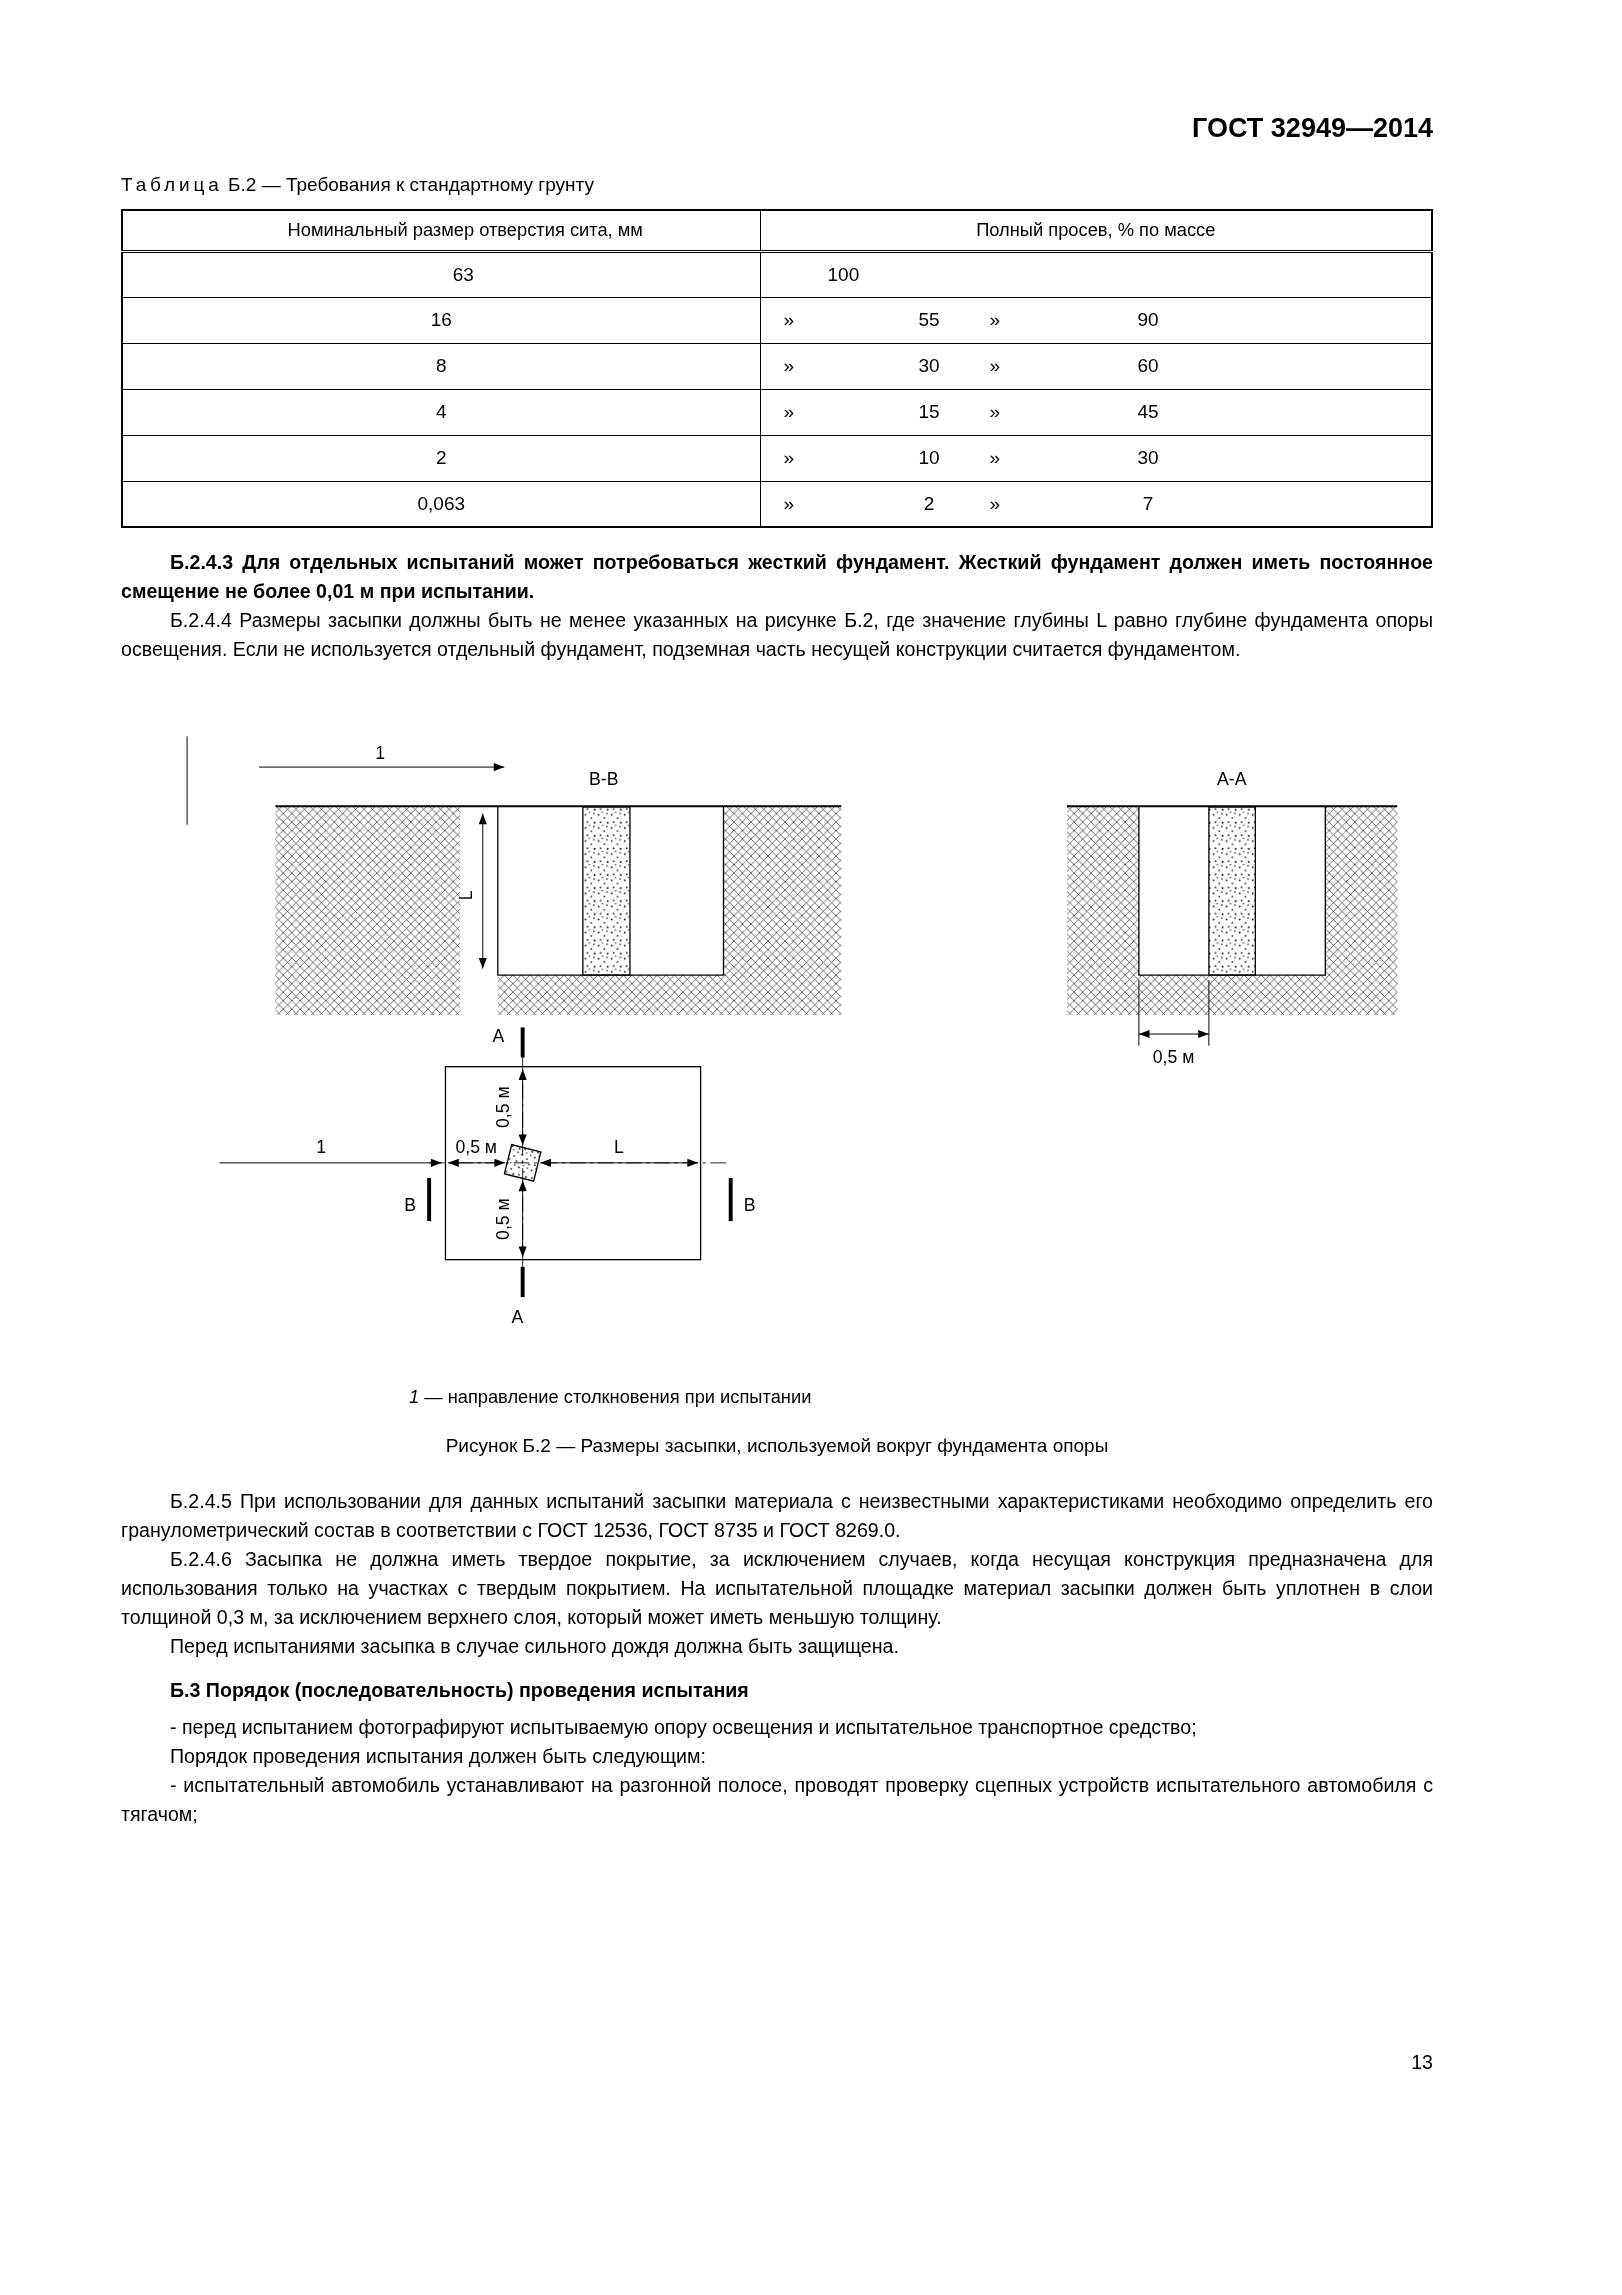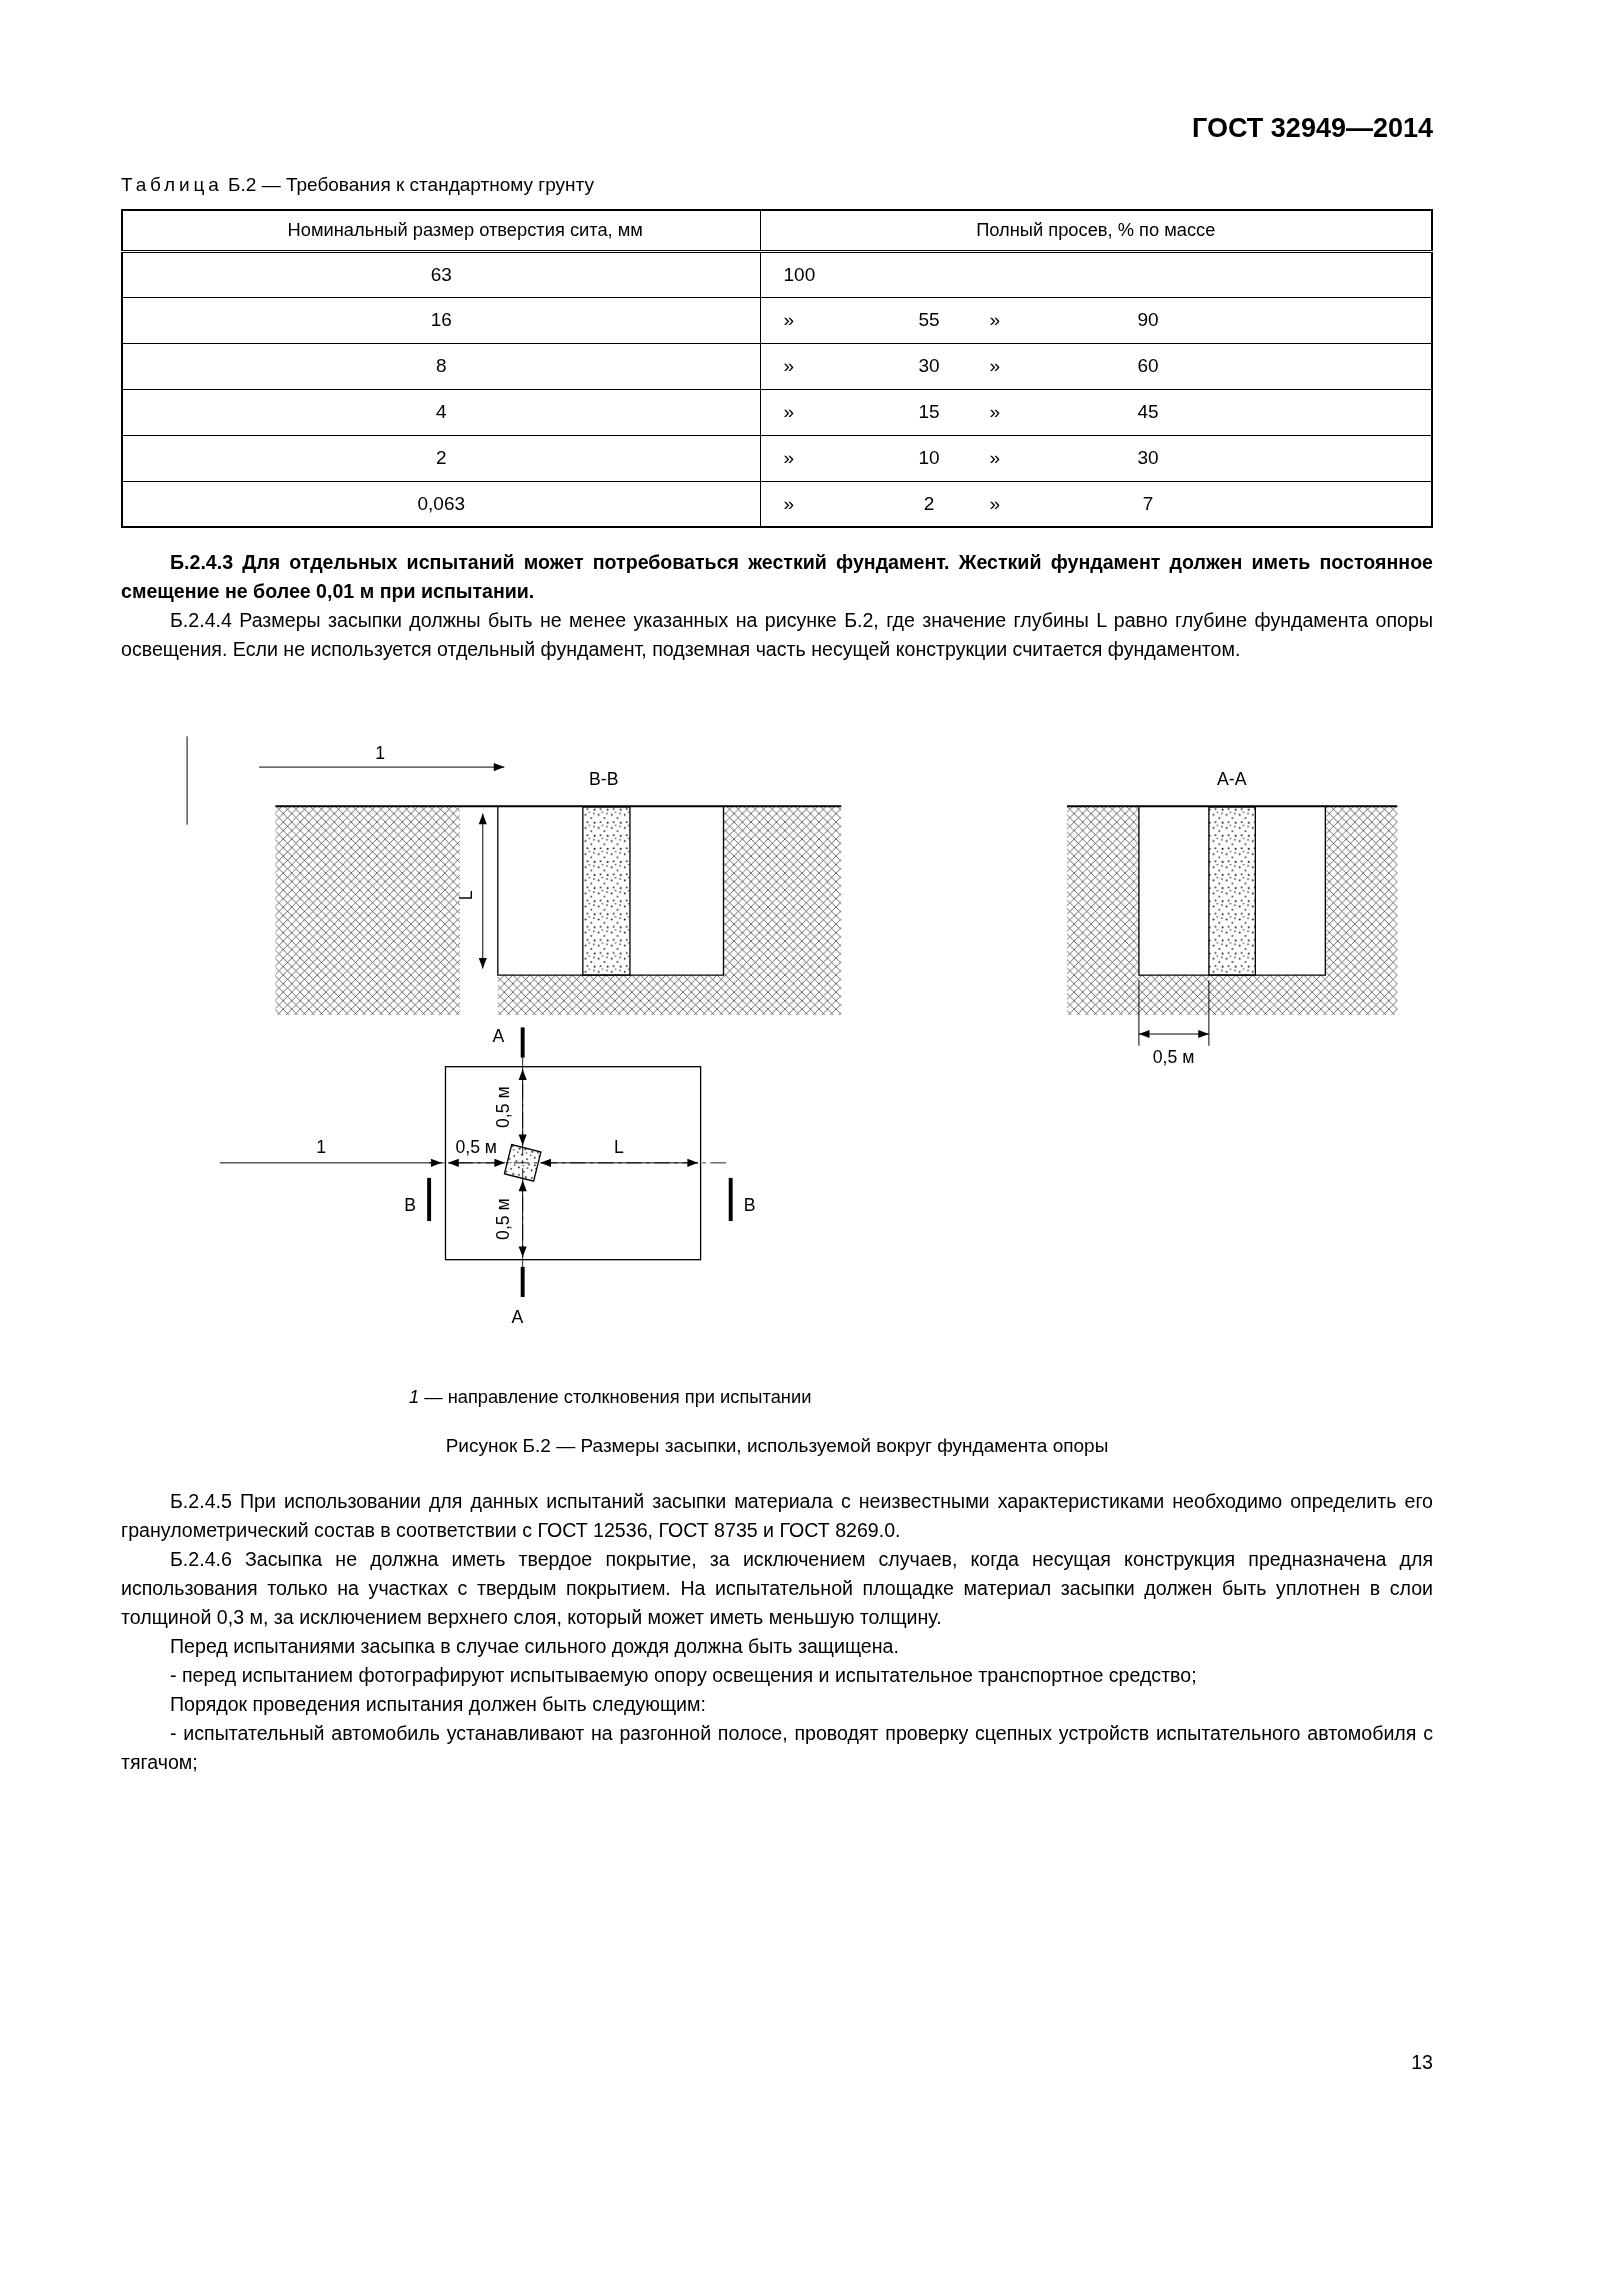--- a/index.html
+++ b/index.html
@@ -38,21 +38,21 @@
     font-weight: normal;
     font-size: 18.3px;
     height: 41px;
     text-align: center;
     vertical-align: middle;
     border-bottom: 3.3px double #000;
   }
   table.b2-table th.col-size { width: 638px; padding-left: 48px; }
   table.b2-table th.col-pass, table.b2-table td.cell-pass { border-left: 1.3px solid #000; }
   table.b2-table td { height: 46px; vertical-align: middle; border-top: 1.3px solid #000; }
-  table.b2-table tbody tr:first-child td { border-top: none; }
+  table.b2-table tbody tr:first-child td { border-top: none; padding-left: 44px; }
   td.cell-size { text-align: center; }
   .pass-grid {
     display: grid;
     grid-template-columns: 85px 121px 98px 121px;
     align-items: center;
     padding-left: 23px;
   }
   .pass-grid .m { text-align: left; }
   .pass-grid .n { text-align: center; }
 
@@ -274,20 +274,21 @@
     <span class="it">1</span>
     <span>— направление столкновения при испытании</span>
   </div>
 
   <div class="figure-caption">Рисунок Б.2 — Размеры засыпки, используемой вокруг фундамента опоры</div>
 
   <p class="body after-figure">Б.2.4.5 При использовании для данных испытаний засыпки материала с неизвестными характеристиками необходимо определить его гранулометрический состав в соответствии с ГОСТ 12536, ГОСТ 8735 и ГОСТ 8269.0.</p>
   <p class="body">Б.2.4.6 Засыпка не должна иметь твердое покрытие, за исключением случаев, когда несущая конструкция предназначена для использования только на участках с твердым покрытием. На испытательной площадке мате­риал засыпки должен быть уплотнен в слои толщиной 0,3 м, за исключением верхнего слоя, который может иметь меньшую толщину.</p>
   <p class="body">Перед испытаниями засыпка в случае сильного дождя должна быть защищена.</p>
 
+  <h3 class="b3-heading">Б.3 Порядок (последовательность) проведения испытания</h3>
 
   <p class="body">- перед испытанием фотографируют испытываемую опору освещения и испытательное транспортное сред­ство;</p>
   <p class="body">Порядок проведения испытания должен быть следующим:</p>
   <p class="body">- испытательный автомобиль устанавливают на разгонной полосе, проводят проверку сцепных устройств испытательного автомобиля с тягачом;</p>
 
 </div>
 
 <div class="page-number">13</div>
 
 

